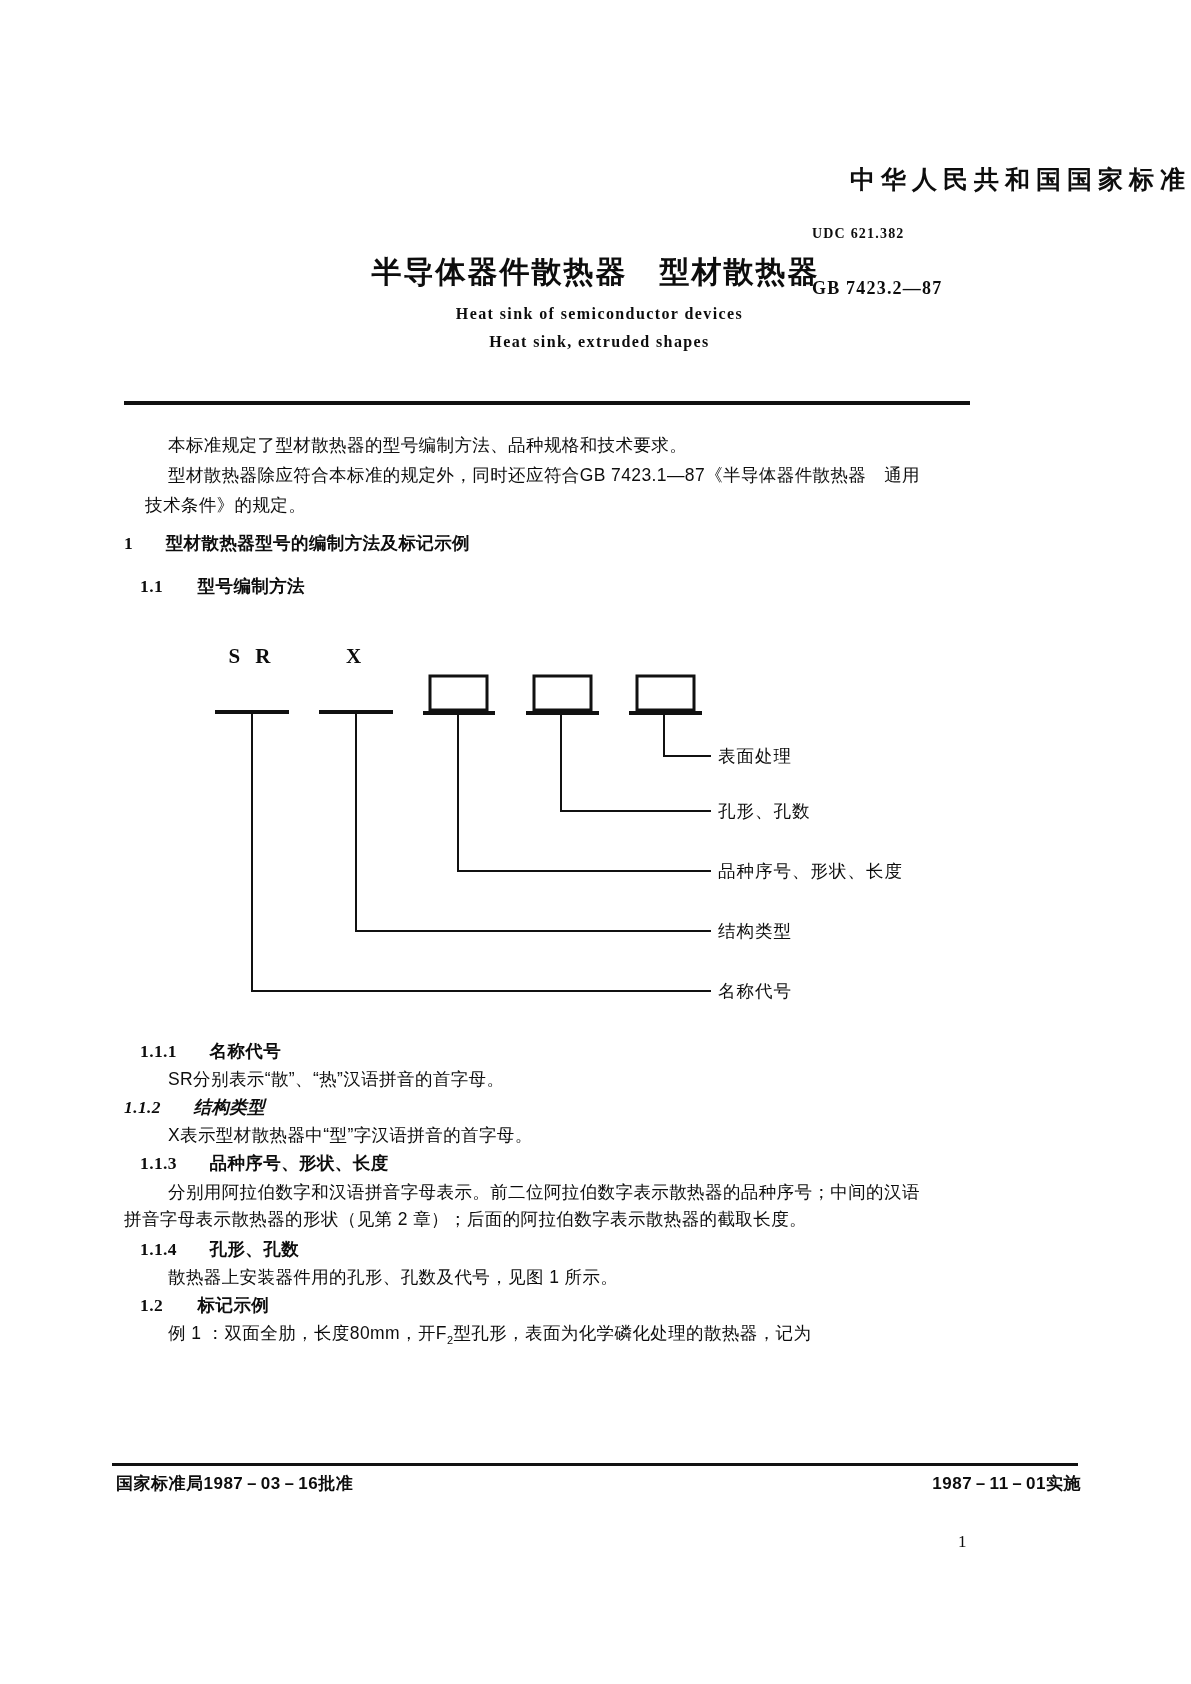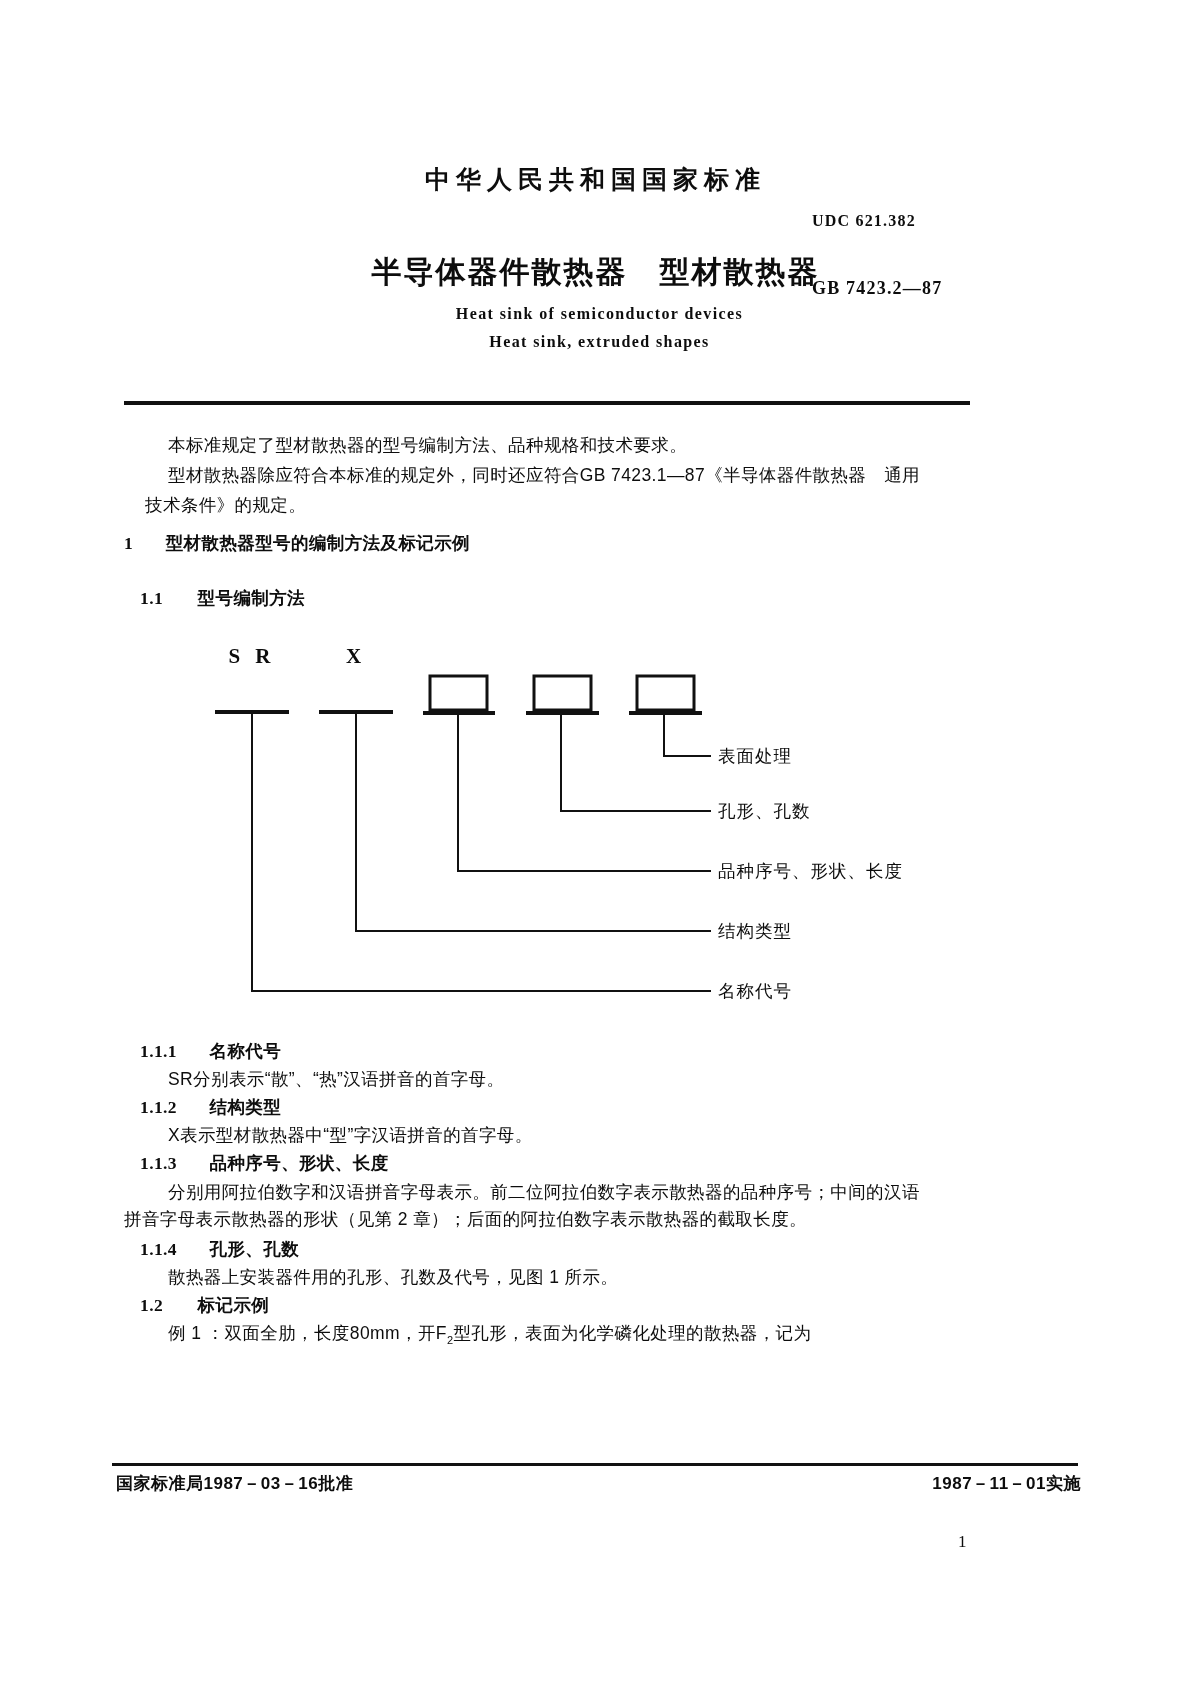--- a/index.html
+++ b/index.html
@@ -9,26 +9,26 @@
     font-family:"Liberation Sans", "DejaVu Sans", sans-serif;
     color:#0d0d0d;
     position:relative;
     overflow:hidden;
   }
   .page { position:absolute; inset:0; }
 
   
   .std-org {
     position:absolute; left:0; right:0; top:163px;
-    text-align:center;
+    text-align:right;
     font-size:25px; font-weight:bold; letter-spacing:6px;
   }
   .udc {
-    position:absolute; left:812px; top:212px;
-    font-size:16px; font-weight:bold; letter-spacing:1.2px;
+    position:absolute; left:812px; top:226px;
+    font-size:14px; font-weight:bold; letter-spacing:1.2px;
     font-family:"Liberation Serif","DejaVu Serif",serif;
   }
   .title-cn {
     position:absolute; left:0; right:0; top:252px;
     text-align:center;
     font-size:30px; font-weight:bold; letter-spacing:2px;
   }
   .gbno {
     position:absolute; left:812px; top:278px;
     font-size:18px; font-weight:bold; letter-spacing:1.2px;
@@ -57,25 +57,25 @@
     white-space:nowrap;
   }
   .num { font-family:"Liberation Serif","DejaVu Serif",serif; }
   sub { font-size:11px; vertical-align:sub; }
 
   .p1 { left:168px; top:430px; }
   .p2 { left:168px; top:460px; }
   .p3 { left:124px; top:490px;margin-left:21px; }
 
   .h1 { left:124px; top:528px; font-weight:bold; }
-  .h11 { left:140px; top:571px; font-weight:bold;margin-top:12px; }
+  .h11 { left:140px; top:571px; font-weight:bold; }
 
   .h111 { left:140px; top:1036px; font-weight:bold; }
   .t111 { left:168px; top:1064px; }
-  .h112 { left:140px; top:1092px; font-weight:bold; }
+  .h112 { left:124px; top:1092px; font-weight:bold;font-style:italic; }
   .t112 { left:168px; top:1120px; }
   .h113 { left:140px; top:1148px; font-weight:bold; }
   .t113a { left:168px; top:1177px; }
   .t113b { left:124px; top:1204px; }
   .h114 { left:140px; top:1234px; font-weight:bold; }
   .t114 { left:168px; top:1262px; }
   .h12  { left:140px; top:1290px; font-weight:bold; }
   .t12  { left:168px; top:1318px; }
 
   

